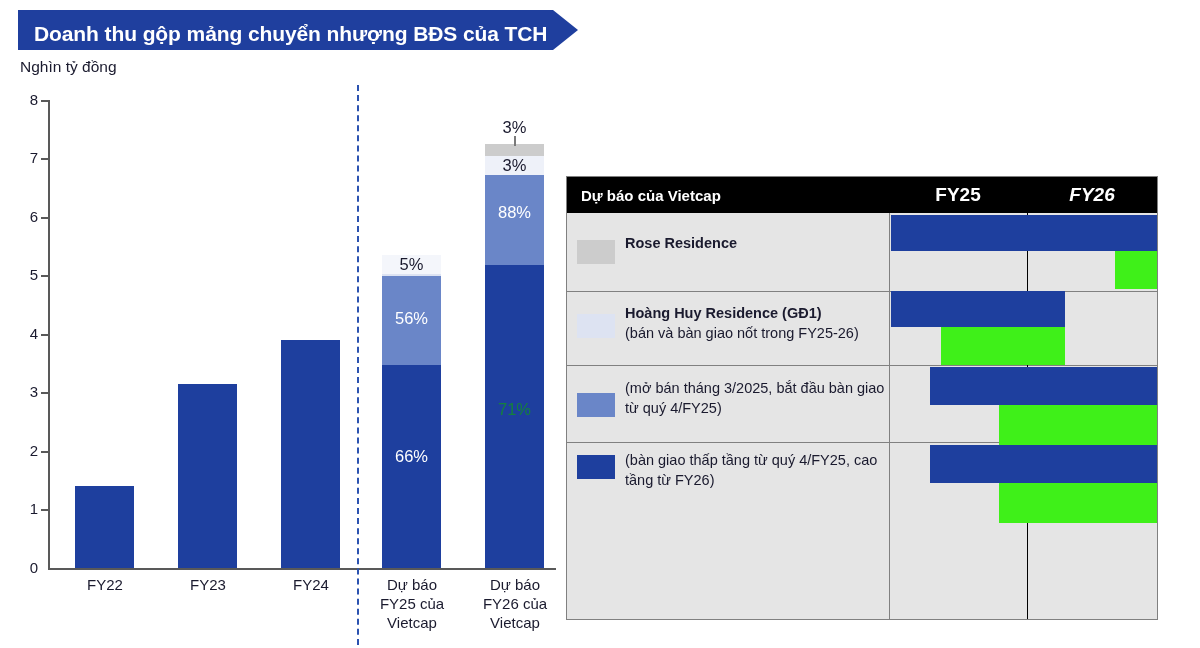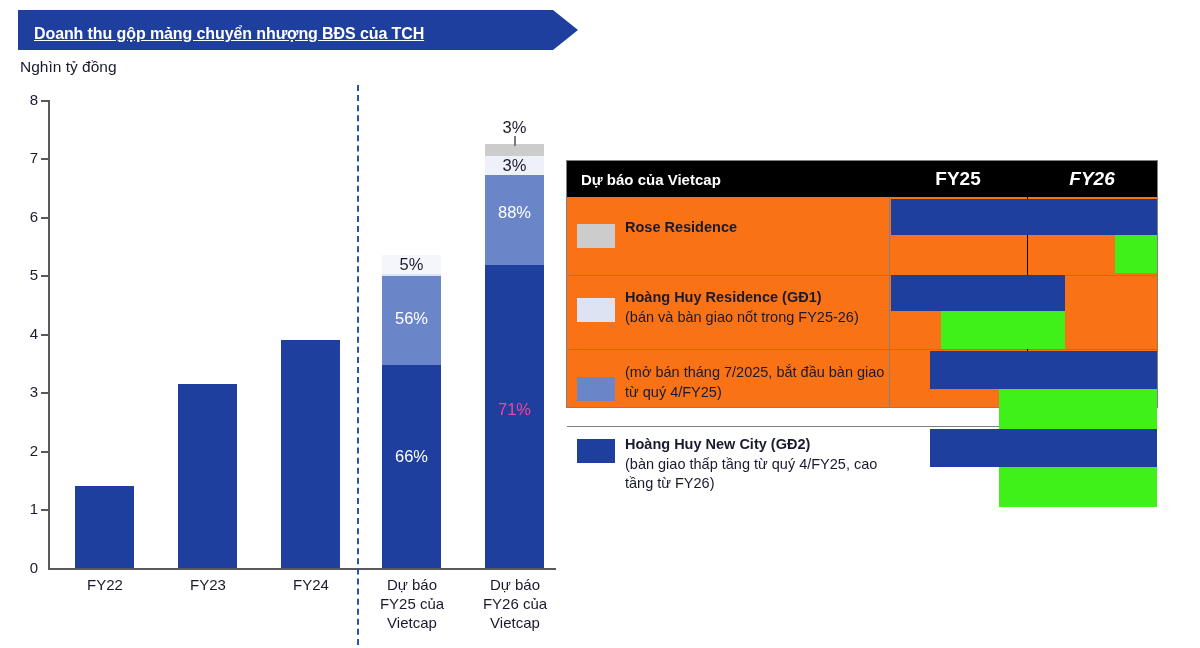--- a/index.html
+++ b/index.html
@@ -15,24 +15,23 @@
   #title-banner{
     position:absolute;left:18px;top:10px;
     width:560px;height:40px;
   }
   #title-banner .banner-shape{
     position:absolute;left:0;top:0;width:100%;height:100%;
   }
   #title-banner .banner-text{
     position:absolute;left:16px;top:0;height:48px;
     display:flex;align-items:center;
-    font-size:16px;font-weight:bold;color:#ffffff;
+    font-size:21px;font-weight:bold;color:#ffffff;
     letter-spacing:-0.1px;white-space:nowrap;
     z-index:2;
-    text-decoration:underline;
   }
   
   #chart-area{position:absolute;left:0;top:0;width:600px;height:560px;}
   #y-axis-title{
     position:absolute;left:20px;top:58px;
     font-size:15.5px;color:#1a1a2e;white-space:nowrap;
   }
   .y-tick-label{
     position:absolute;width:26px;text-align:right;
     font-size:15px;color:#1a1a2e;
@@ -53,25 +52,25 @@
   .x-label{
     position:absolute;text-align:center;font-size:15px;
     color:#1a1a2e;line-height:19px;
   }
   .callout-line{position:absolute;width:1.5px;background:#7a7a7a;}
   .outside-label{
     position:absolute;text-align:center;font-size:16.5px;color:#1a1a2e;
   }
   
   #forecast-table{
-    position:absolute;left:566px;top:160px;
-    width:592px;height:248px;
+    position:absolute;left:566px;top:176px;
+    width:592px;height:444px;
     border:1px solid #808080;
     box-sizing:border-box;
-    background:#f97316;
+    background:#e5e5e5;
   }
   #table-header{
     position:absolute;left:0;top:0;width:100%;height:36px;
     background:#000000;color:#ffffff;
   }
   #table-header .th-main{
     position:absolute;left:14px;top:0;height:36px;
     display:flex;align-items:center;font-size:15px;font-weight:bold;
   }
   #table-header .th-col{
@@ -162,21 +161,21 @@
   <div class="bar" style="left:485px;top:144px;width:59px;height:424px;">
     <div class="bar-seg" style="top:0;height:13px;background:#cccccc;"></div>
     <div class="bar-seg" style="top:13px;height:13px;background:#dde3f2;"></div>
     <div class="bar-seg" style="top:26px;height:95px;background:#6a86c8;"></div>
     <div class="bar-seg" style="top:121px;height:303px;background:#1e3f9e;"></div>
   </div>
   <div class="outside-label" style="left:485px;top:118px;width:59px;">3%</div>
   <div class="callout-line" style="left:514px;top:136px;height:10px;"></div>
   <div class="seg-label" style="left:485px;top:156px;width:59px;color:#1a1a2e;background:#eef1f9;">3%</div>
   <div class="seg-label" style="left:485px;top:203px;width:59px;color:#ffffff;">88%</div>
-  <div class="seg-label" style="left:485px;top:400px;width:59px;color:#ec4899;">71%</div>
+  <div class="seg-label" style="left:485px;top:400px;width:59px;color:#15803d;">71%</div>
 
   <div class="x-label" style="left:64px;top:575px;width:82px;">FY22</div>
   <div class="x-label" style="left:167px;top:575px;width:82px;">FY23</div>
   <div class="x-label" style="left:270px;top:575px;width:82px;">FY24</div>
   <div class="x-label" style="left:371px;top:575px;width:82px;">
     <span>Dự báo</span><br>
     <span>FY25 của</span><br>
     <span>Vietcap</span>
   </div>
   <div class="x-label" style="left:474px;top:575px;width:82px;">
@@ -205,28 +204,27 @@
     <div class="swatch" style="top:22px;background:#dde3f2;"></div>
     <div class="row-text" style="top:12px;">
       <span class="row-title">Hoàng Huy Residence (GĐ1)</span>
       <span class="row-sub">(bán và bàn giao nốt trong FY25-26)</span>
     </div>
   </div>
 
   <div class="trow" style="top:188px;height:77px;">
     <div class="swatch" style="top:27px;background:#6a86c8;"></div>
     <div class="row-text" style="top:13px;">
-      <span class="row-sub">(mở bán tháng 7/2025, bắt đầu bàn giao từ quý 4/FY25)</span>
+      <span class="row-sub">(mở bán tháng 3/2025, bắt đầu bàn giao từ quý 4/FY25)</span>
     </div>
   </div>
 
   <div class="trow" style="top:265px;height:75px;">
     <div class="swatch" style="top:12px;background:#1e3f9e;"></div>
     <div class="row-text" style="top:8px;">
-      <span class="row-title">Hoàng Huy New City (GĐ2)</span>
       <span class="row-sub">(bàn giao thấp tầng từ quý 4/FY25, cao tầng từ FY26)</span>
     </div>
   </div>
 
   <div id="gantt-grid">
     <div class="gantt-left-border"></div>
     <div class="gantt-divider" style="left:138px;"></div>
 
     <div class="gbar" style="left:2px;top:2px;width:266px;height:36px;background:#1e3f9e;"></div>
     <div class="gbar" style="left:226px;top:38px;width:42px;height:38px;background:#3ff019;"></div>

